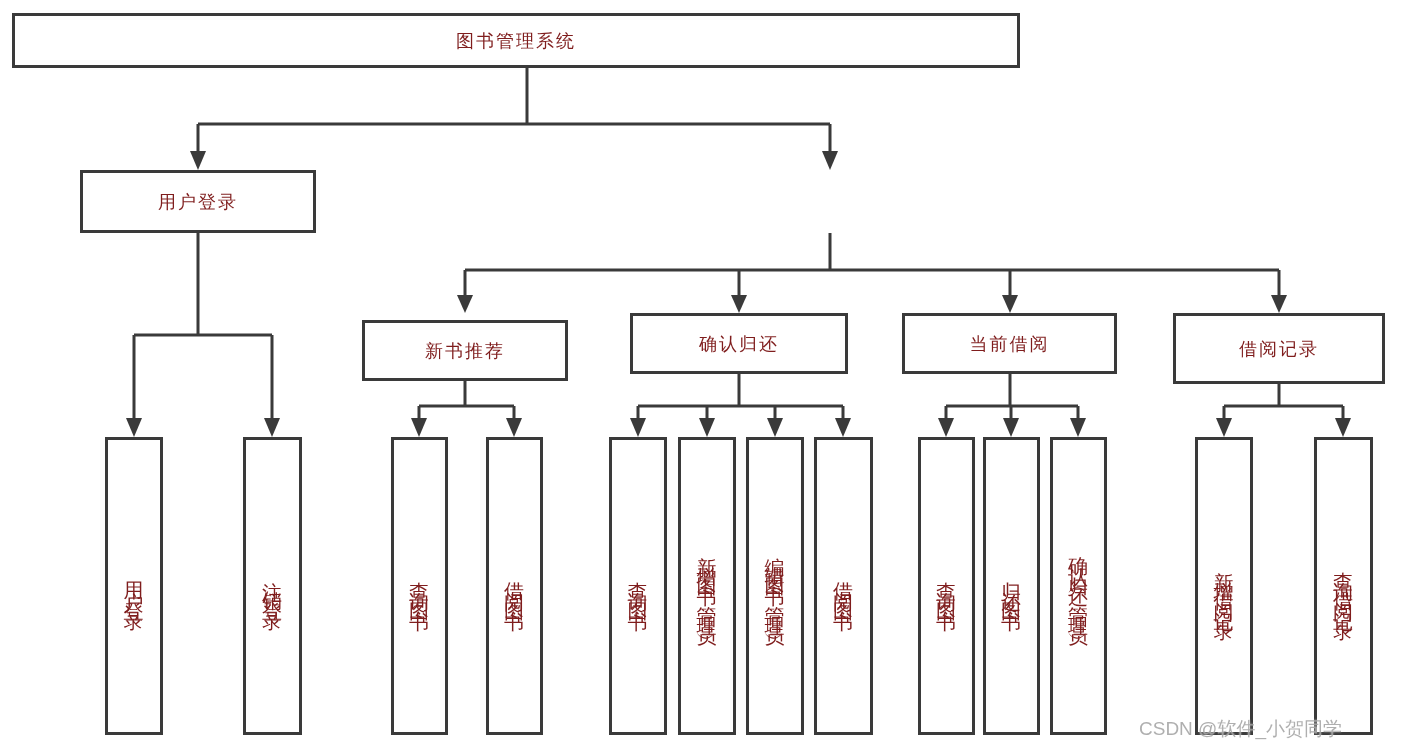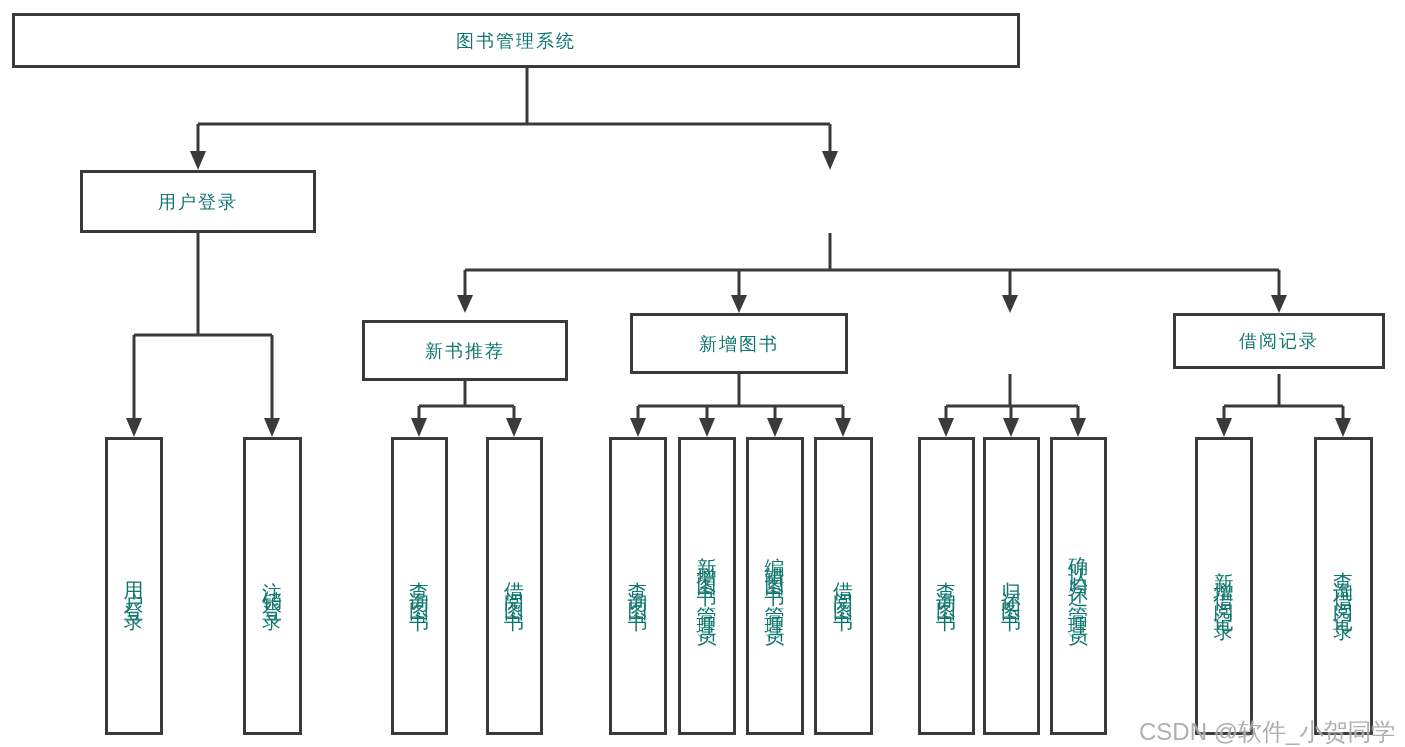--- a/index.html
+++ b/index.html
@@ -17,21 +17,21 @@
     width: 1405px; height: 747px;
   }
   .node {
     position: absolute;
     background: #ffffff;
     border: 3px solid #3a3a3a;
     box-sizing: border-box;
     display: flex;
     align-items: center;
     justify-content: center;
-    color: #0f766e;
+    color: #7f1d1d;
   }
   .h-label {
     font-size: 18px;
     letter-spacing: 2px;
     white-space: nowrap;
   }
   .v {
     top: 437px;
     height: 298px;
   }
@@ -40,21 +40,21 @@
     text-orientation: mixed;
     font-size: 20px;
     letter-spacing: 10px;
     line-height: 1;
     white-space: nowrap;
   }
   .watermark {
     position: absolute;
     left: 1139px;
     top: 716px;
-    font-size: 24px;
+    font-size: 19px;
     color: rgba(158, 158, 158, 0.82);
     text-shadow: 0 0 2px rgba(255,255,255,0.9);
     white-space: nowrap;
     z-index: 5;
   }
 </style>
 </head>
 <body>
 
 <div class="stage">
@@ -104,23 +104,26 @@
   </div>
 
   <div class="node" style="left:80px;top:170px;width:236px;height:63px">
     <span class="h-label">用户登录</span>
   </div>
 
   <div class="node" style="left:362px;top:320px;width:206px;height:61px">
     <span class="h-label">新书推荐</span>
   </div>
   <div class="node" style="left:630px;top:313px;width:218px;height:61px">
-    <span class="h-label">新增图书</span>
+    <span class="h-label">确认归还</span>
   </div>
-  <div class="node" style="left:1173px;top:313px;width:212px;height:56px">
+  <div class="node" style="left:902px;top:313px;width:215px;height:61px">
+    <span class="h-label">当前借阅</span>
+  </div>
+  <div class="node" style="left:1173px;top:313px;width:212px;height:71px">
     <span class="h-label">借阅记录</span>
   </div>
 
   <div class="node v" style="left:105px;width:58px">
     <span class="v-label">用户登录</span>
   </div>
   <div class="node v" style="left:243px;width:59px">
     <span class="v-label">注销登录</span>
   </div>
 

